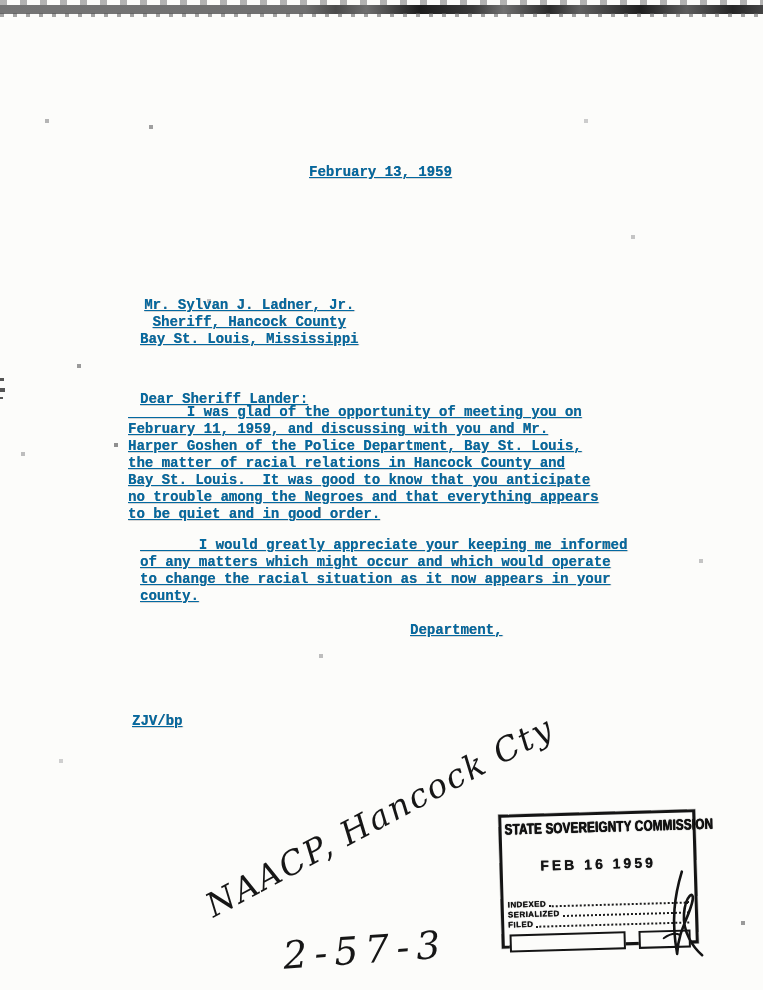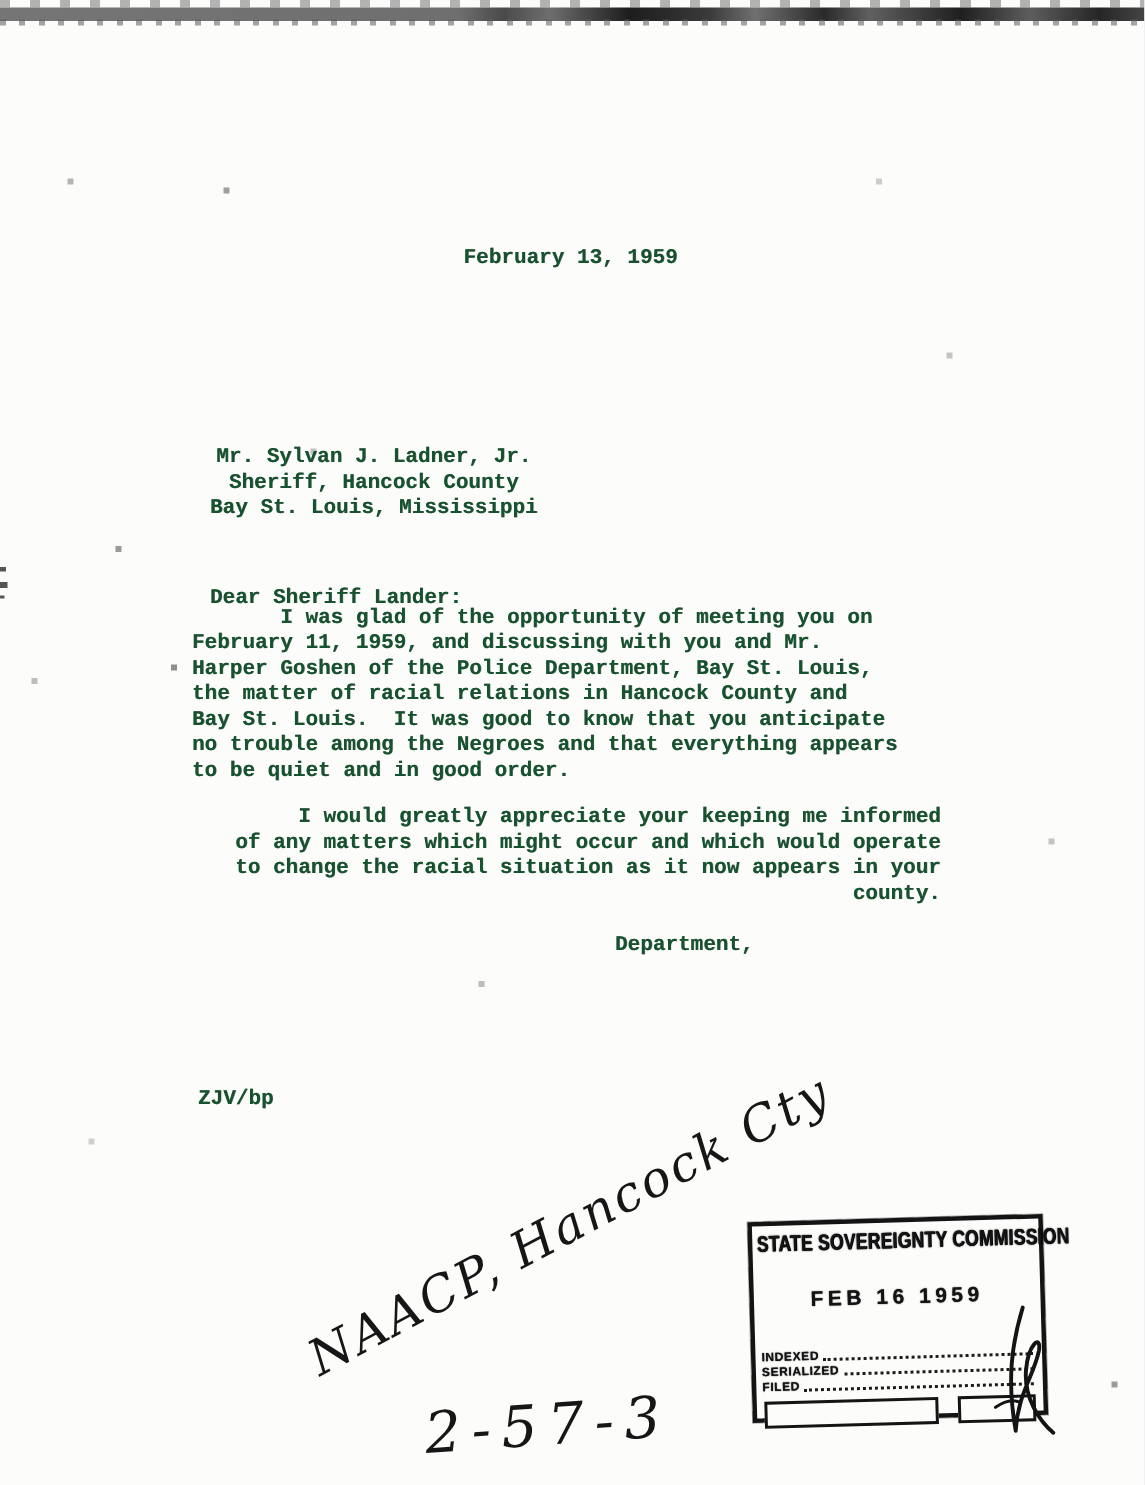--- a/index.html
+++ b/index.html
@@ -41,33 +41,34 @@
                 742px 922px 0 1px #9a9a9a, 60px 760px 0 1px #cfcfcf;
   }
 
   
   .typewriter {
     position: absolute;
     font-family: "Liberation Mono", monospace;
     font-weight: 700;
     font-size: 14px;
     line-height: 17px;
-    color: #14532d;
+    color: #0369a1;
     white-space: pre;
     letter-spacing: 0px;
     text-shadow: 0.3px 0.3px 0.4px rgba(20,20,20,.55);
+    text-decoration: underline;
   }
   .date-line      { left: 309px; top: 164px; }
   .recipient      { left: 140px; top: 297px; text-align: center; }
   .salutation     { left: 140px; top: 364px; margin-top: 27px; }
   .para-1         { left: 128px; top: 404px; }
-  .para-2         { left: 140px; top: 537px; text-align: right; }
+  .para-2         { left: 140px; top: 537px; }
   .closing        { left: 410px; top: 622px; }
   .signature-name { left: 412px; top: 687px; }
-  .initials       { left: 132px; top: 713px; margin-top: 12px; }
+  .initials       { left: 132px; top: 713px; }
 
   
   .handwriting {
     position: absolute;
     font-family: "DejaVu Serif", serif;
     font-style: italic;
     color: #161616;
     white-space: nowrap;
   }
   .hand-note {

